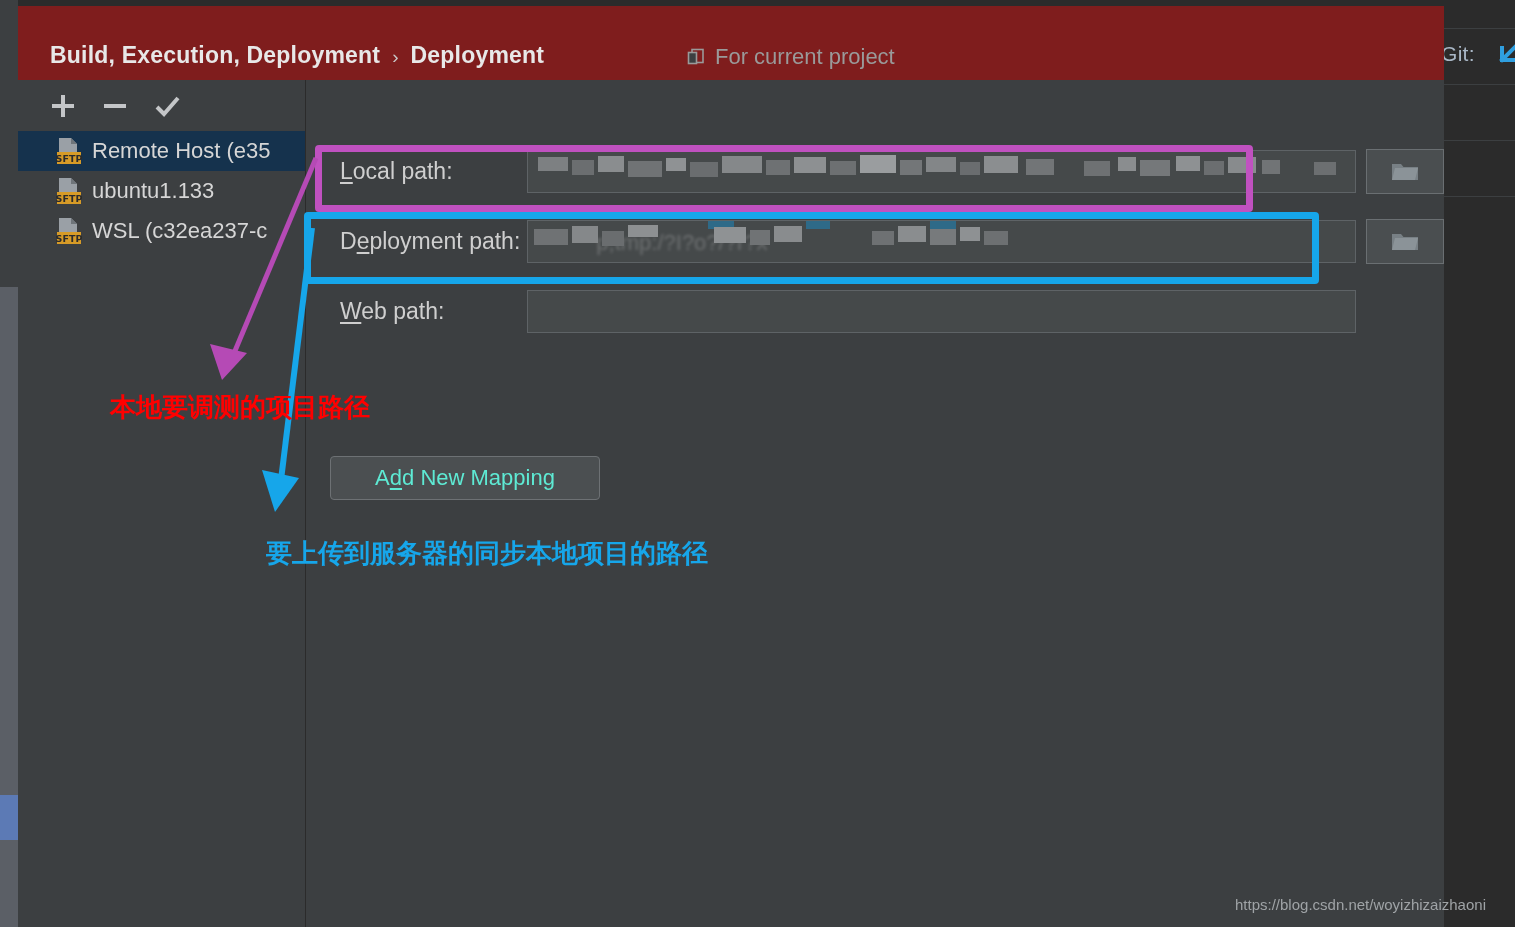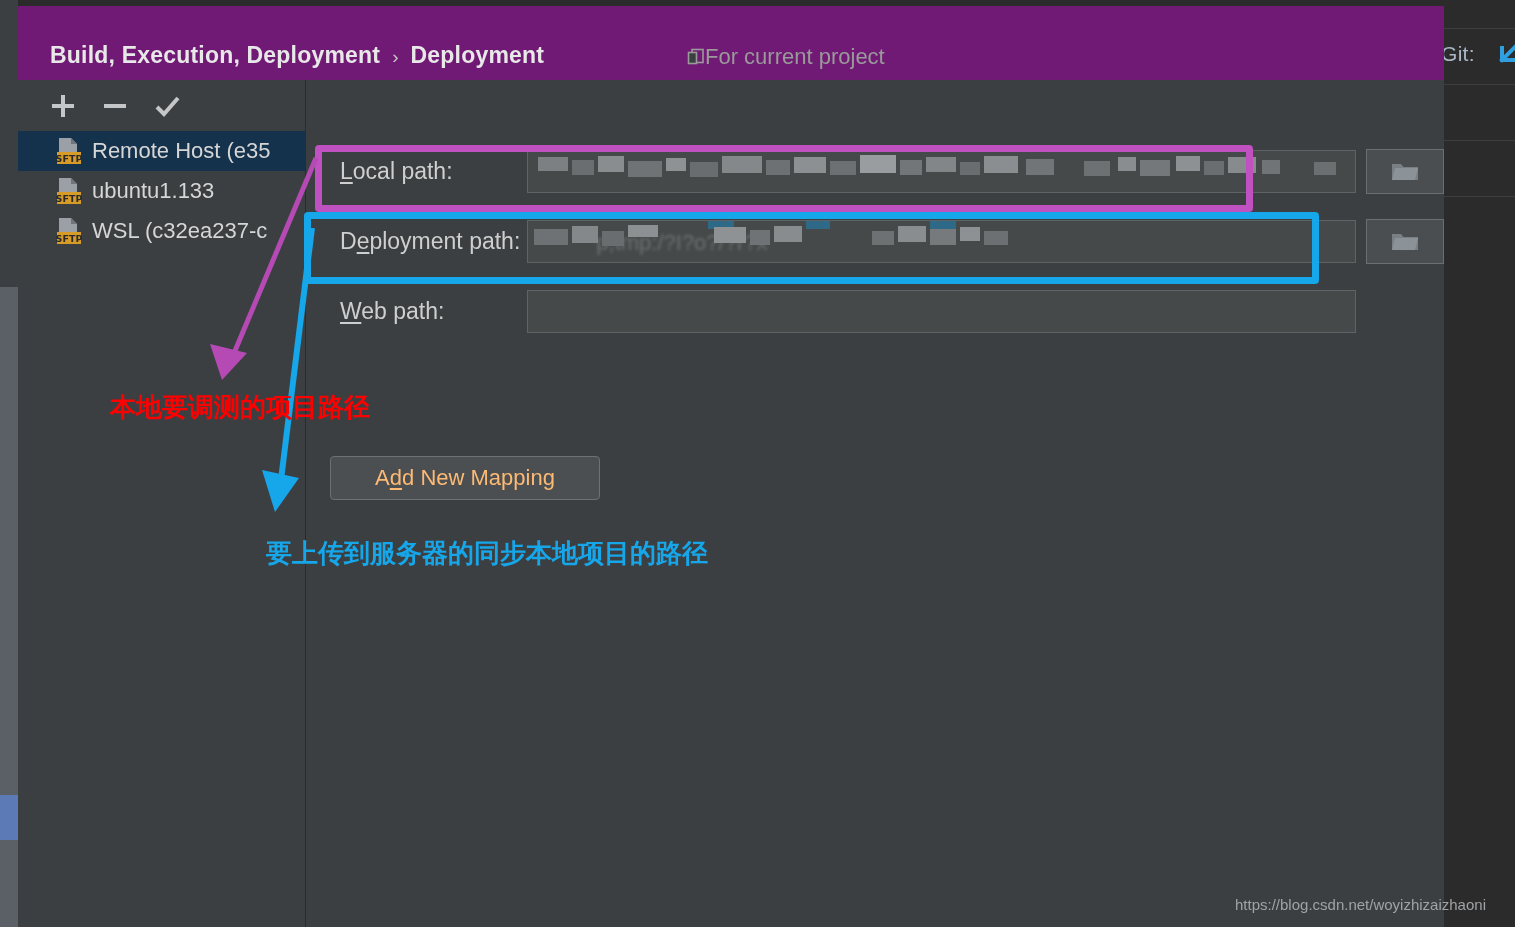--- a/index.html
+++ b/index.html
@@ -46,42 +46,42 @@
     background: #5b5f66;
   }
   .left-scroll-thumb {
     position: absolute; left: 0; top: 508px; width: 18px; height: 45px;
     background: #5c7ab5;
   }
 
   
   .dialog {
     position: absolute; left: 18px; top: 6px; width: 1426px; height: 711px;
-    background: #701a75;
+    background: #7f1d1d;
   }
 
   
   .header {
     position: absolute; left: 0; top: 0; width: 1426px; height: 74px;
   }
   .breadcrumb {
     position: absolute; left: 32px; top: 36px;
     display: flex; align-items: baseline; gap: 12px;
     white-space: nowrap;
   }
   .crumb-main {
     color: #e8e8e8; font-size: 23px; font-weight: bold; letter-spacing: .2px;
   }
   .crumb-sep { color: #c8c8c8; font-size: 19px; }
   .crumb-leaf {
     color: #e8e8e8; font-size: 23px; font-weight: bold; letter-spacing: .2px;
   }
   .for-project {
     position: absolute; left: 669px; top: 38px;
-    display: flex; align-items: center; white-space: nowrap; justify-content: space-between;
+    display: flex; align-items: center; gap: 10px; white-space: nowrap; justify-content: space-between;
   }
   .for-project-label { color: #9a9a9a; font-size: 22px; }
   .copy-icon { width: 18px; height: 18px; display:block; }
 
   
   .list-pane {
     position: absolute; left: 0; top: 74px; width: 287px; height: 847px;
     background: #3c3f41;
   }
   .list-toolbar {
@@ -175,21 +175,21 @@
     color: #8d9093; font-size: 22px; line-height: 34px;
   }
   .help div { white-space: nowrap; }
 
   
   .add-btn {
     position: absolute; left: 330px; top: 456px; width: 270px; height: 44px;
     background: #4b4f51; border: 1px solid #6d7174; border-radius: 4px;
     box-sizing: border-box;
     display: flex; align-items: center; justify-content: center;
-    color: #fdba74; font-size: 22px;
+    color: #5eead4; font-size: 22px;
   }
   .add-btn u { text-decoration: underline; text-underline-offset: 3px; }
 
   
   .watermark {
     position: absolute; left: 1235px; top: 896px;
     color: #9fa3a6; font-size: 15px; white-space: nowrap;
   }
 
   

